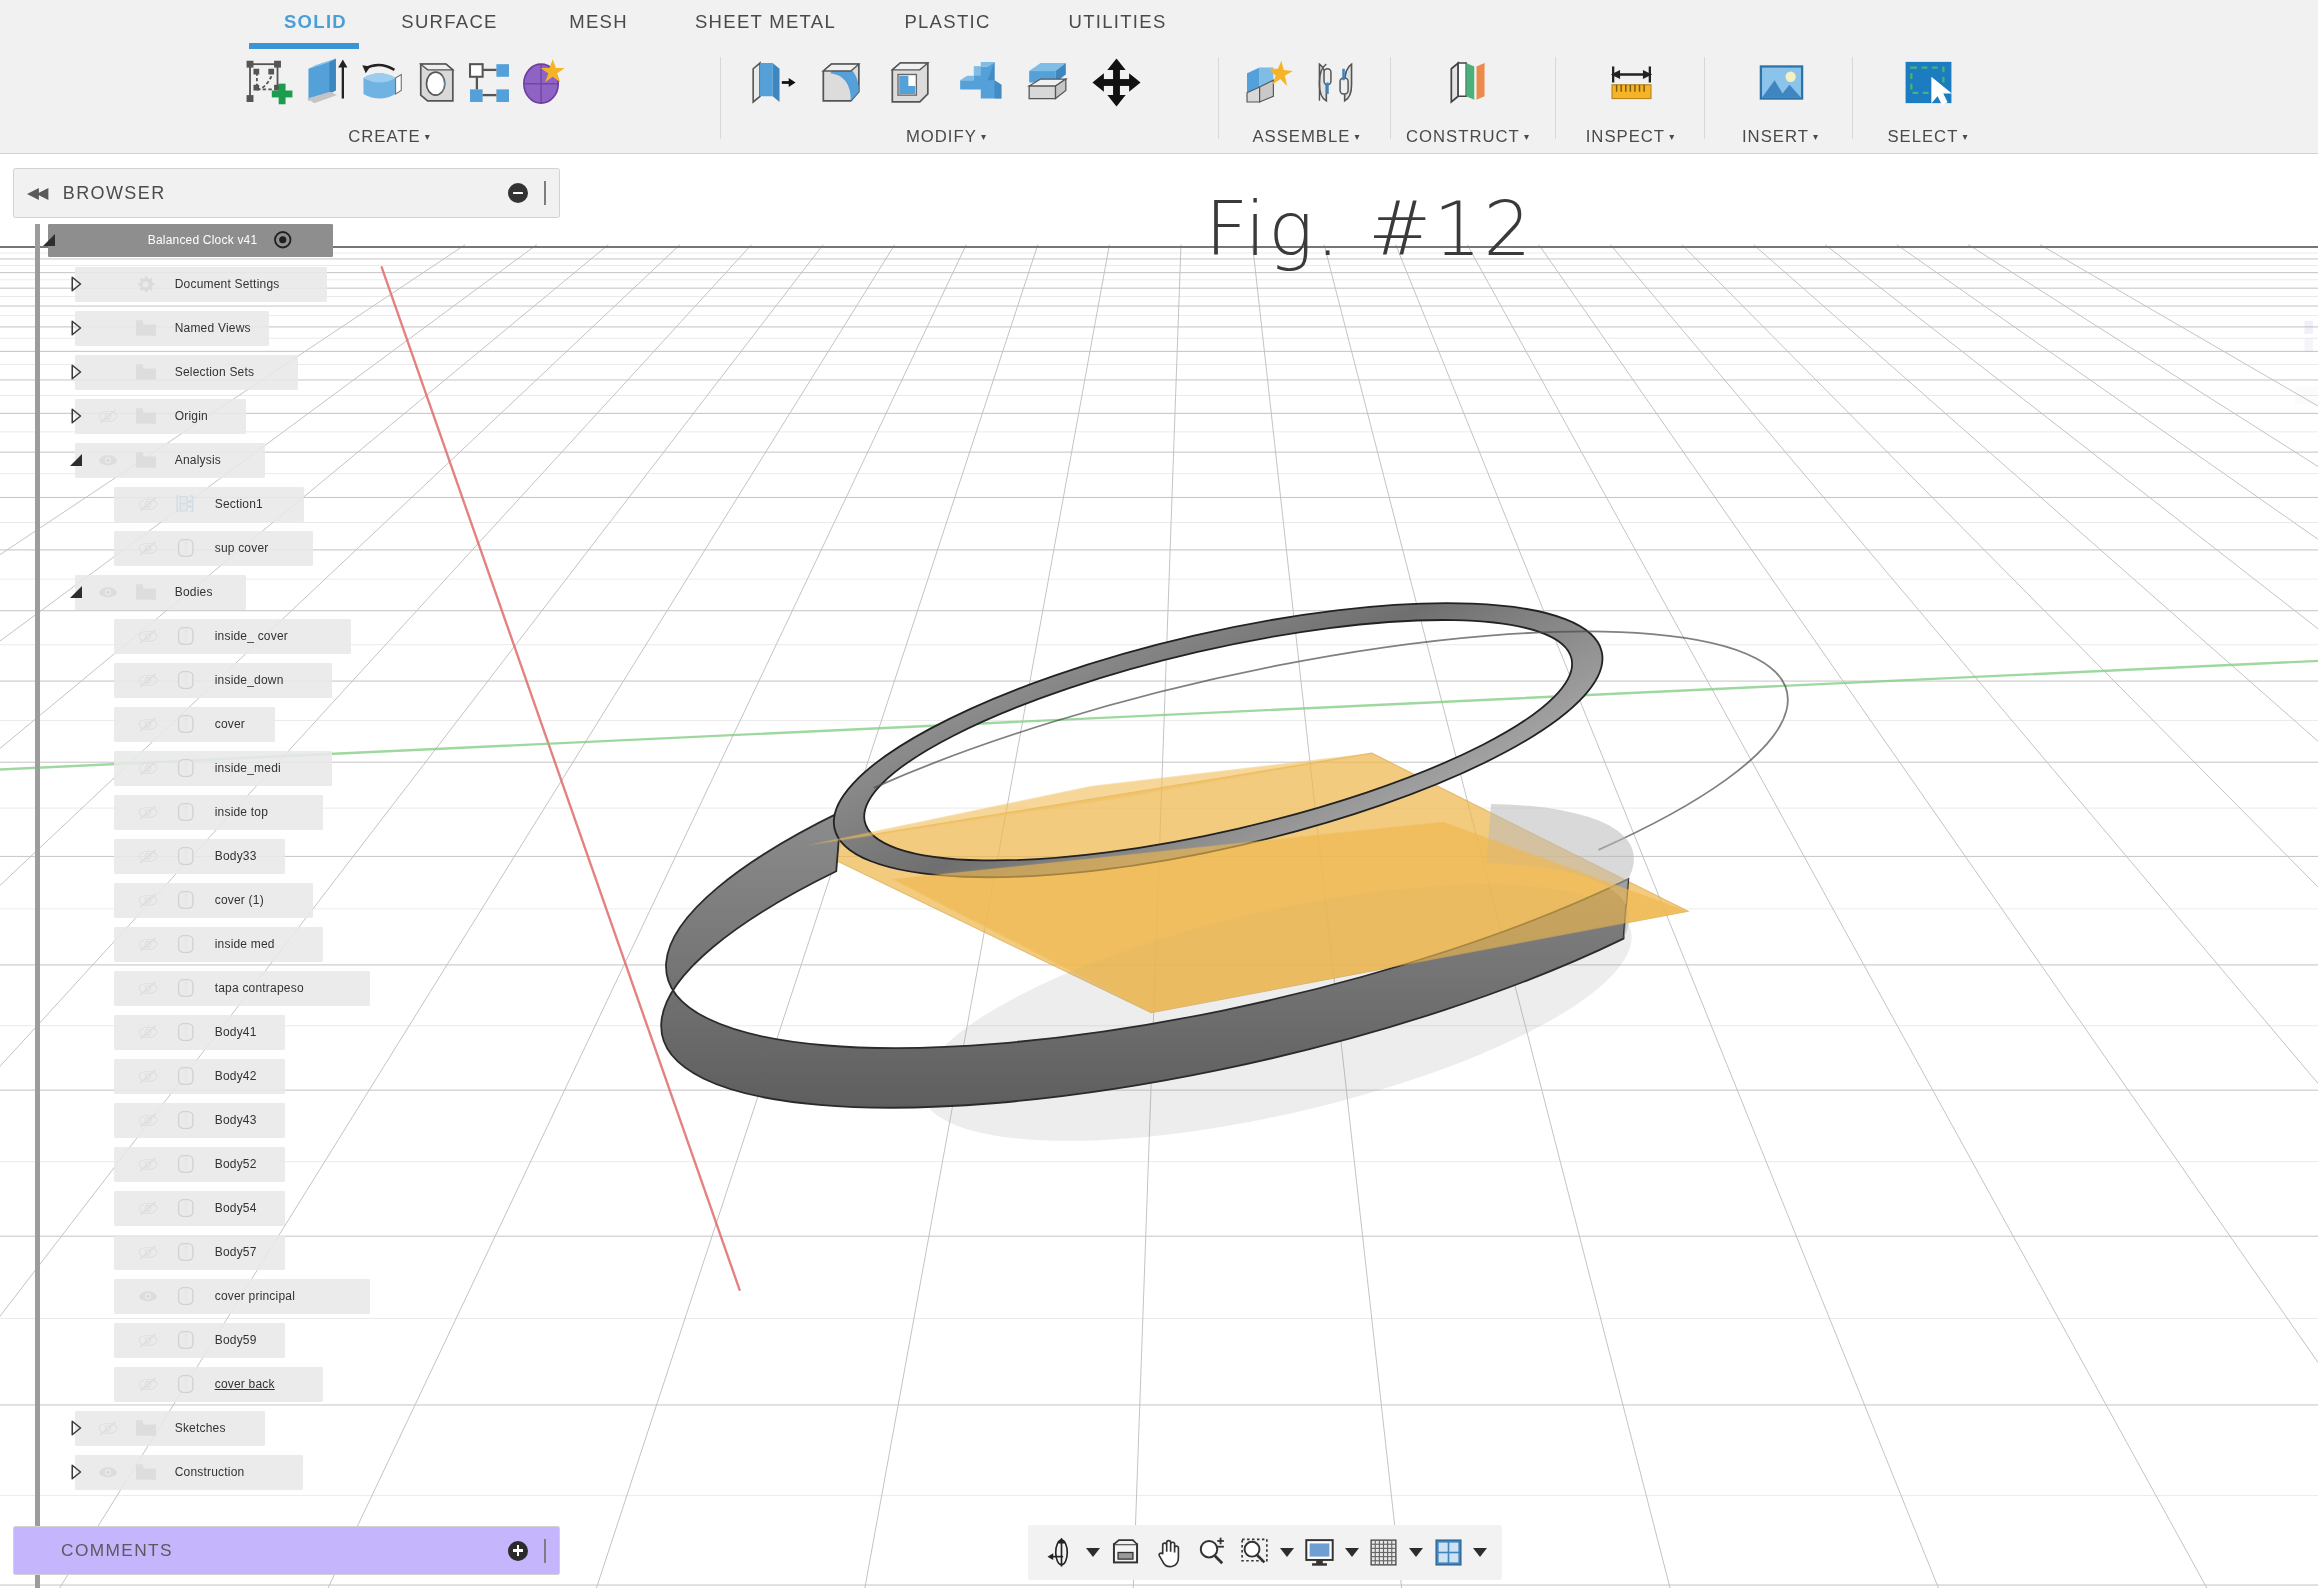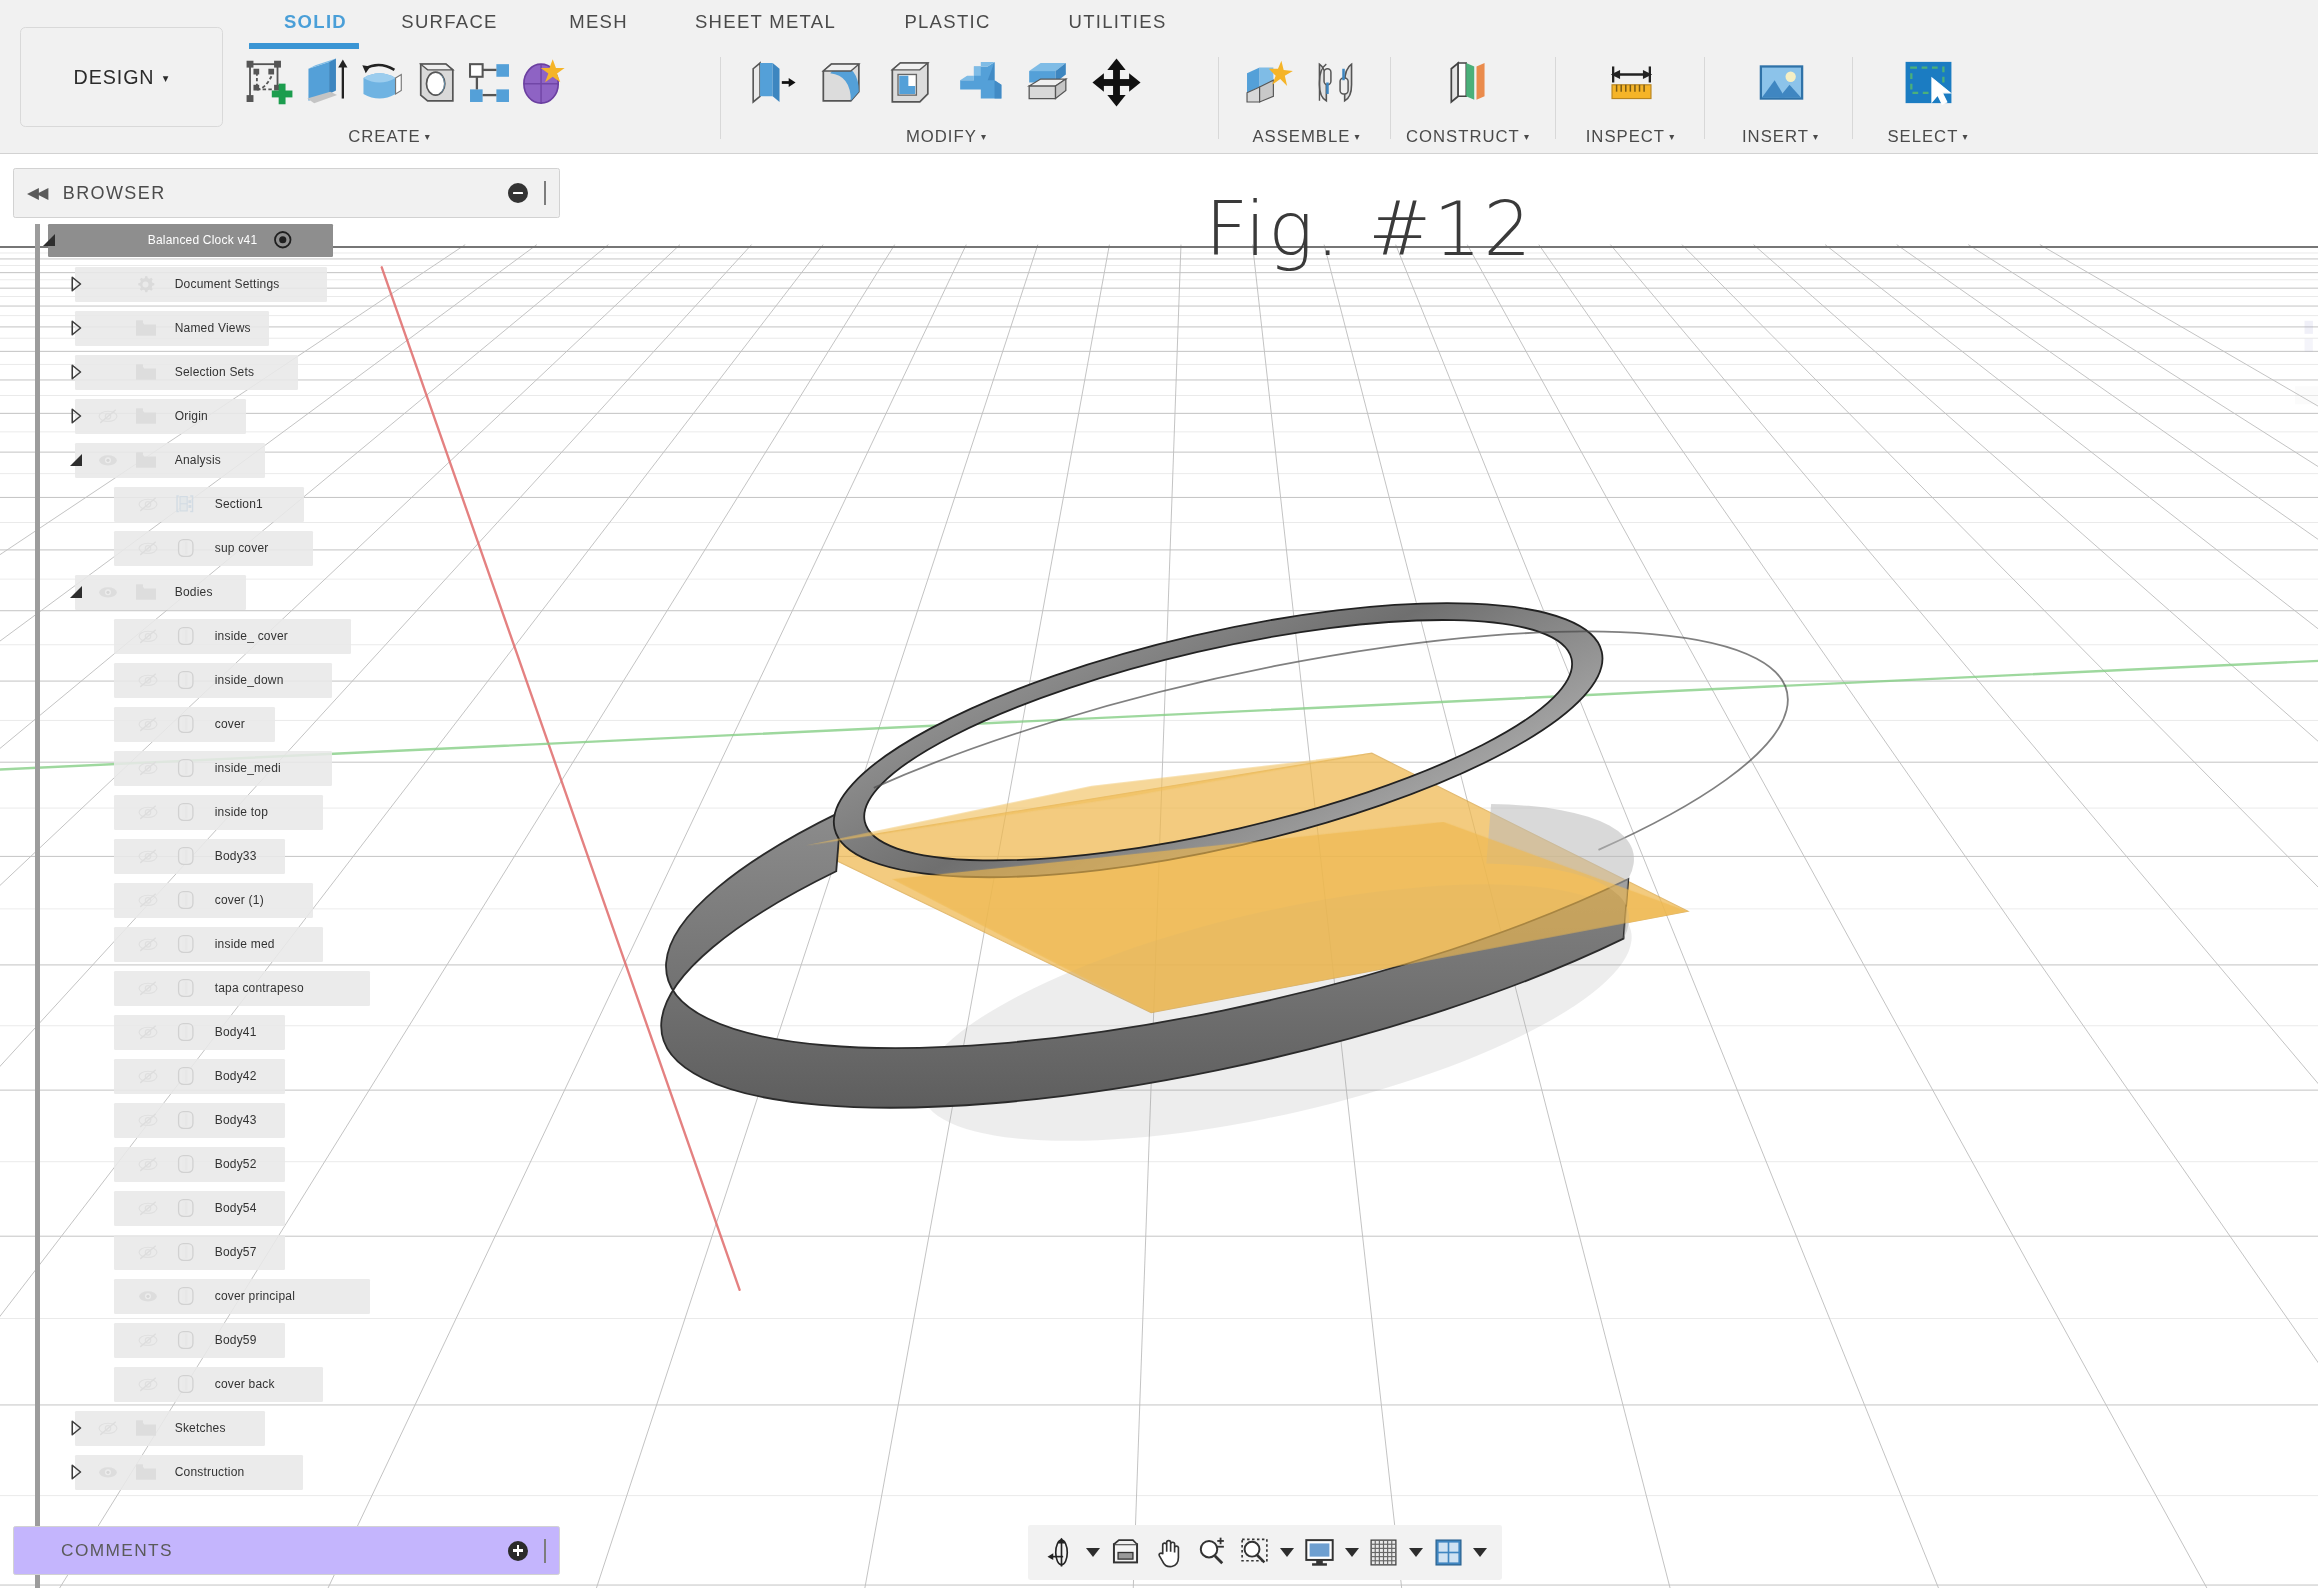--- a/index.html
+++ b/index.html
@@ -269,24 +269,20 @@
     <rect x="36" y="40" width="14" height="22" fill="#8c8cc8" opacity="0.5"></rect>
     <rect x="36" y="70" width="14" height="22" fill="#9a9ad0" opacity="0.4"></rect>
     <rect x="20" y="150" width="40" height="30" fill="#cccccc" opacity="0.35"></rect>
   </svg>
 </div>
 
 <div id="fig">Fig.  #12</div>
 
 <div id="toolbar">
 
-  <div id="design-btn">
-    <span>DESIGN</span>
-    <span class="caret">▾</span>
-  </div>
 
   <div class="tabstrip">
     <div class="tab active" style="width:107px">
         <span>SOLID</span>
       </div>
     <div class="tab" style="width:161px">
         <span>SURFACE</span>
       </div>
     <div class="tab" style="width:137px">
         <span>MESH</span>
@@ -1115,21 +1111,21 @@
             <line x1="7" y1="25" x2="33" y2="3" stroke="#8a8a8a" stroke-width="2.4"></line>
           </svg>
         </div>
         <div class="ficon">
           <svg width="21.5" height="24" viewBox="0 0 36 40">
             <rect x="6" y="6" width="24" height="28" rx="8" fill="#ffffff" stroke="#2b2b2b" stroke-width="2.2"></rect>
             <rect x="13" y="9" width="8" height="22" fill="#d8d8d8"></rect>
             <rect x="13" y="9" width="4" height="22" fill="#f2f2f2"></rect>
           </svg>
         </div>
-        <div class="rlabel" style="margin-left: 10.7px;">cover back</div>
+        <div class="rlabel" style="margin-left: 10.7px; text-decoration: underline;">cover back</div>
       </div>
       <div class="row">
         <div class="rowbg" style="left: 62px; width: 190px;"></div>
         <div style="width: 51px;"></div>
         <div class="arrow">
           <svg width="18" height="18" viewBox="0 0 24 24">
             <path d="M7 3 L18 12 L7 21 Z" fill="none" stroke="#3c3c3c" stroke-width="2.1" stroke-linejoin="round"></path>
           </svg>
         </div>
         <div class="eye">

